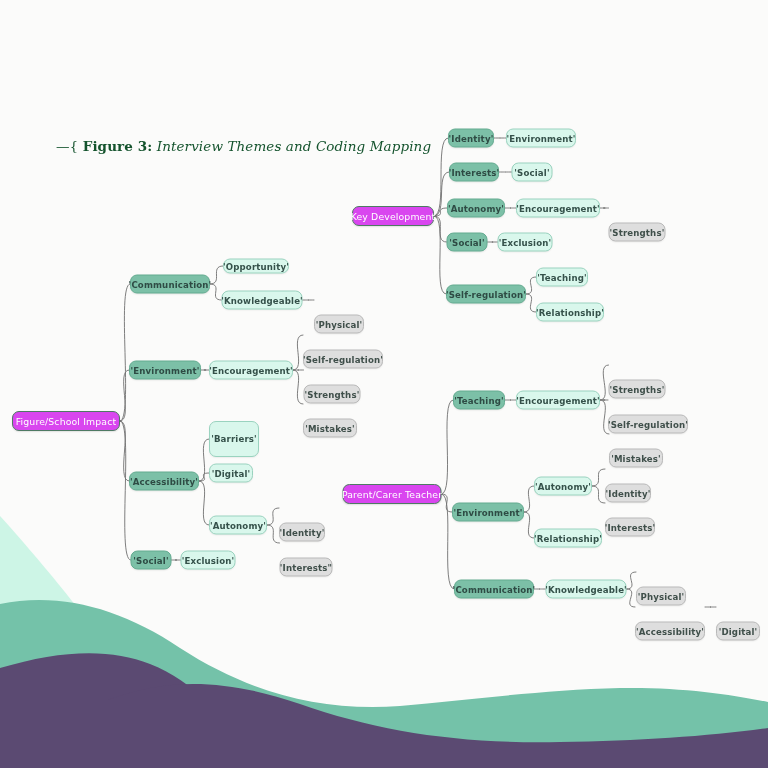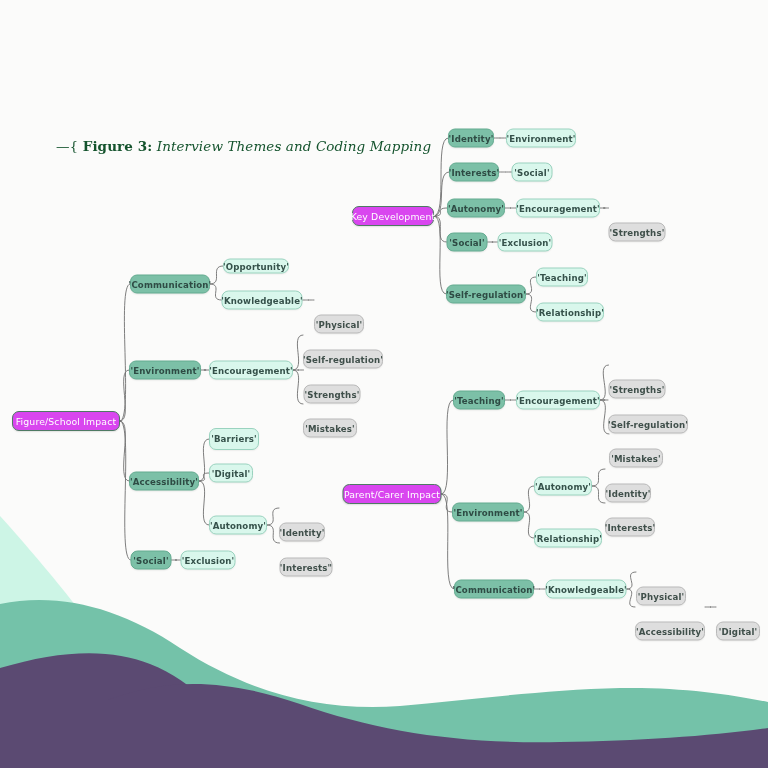--- a/index.html
+++ b/index.html
@@ -160,41 +160,41 @@
       <div class="node lvl1" style="left: 170px; top: 284px; width: 80px; height: 19px;">'Communication'</div>
       <div class="node lvl2" style="left: 256px; top: 266px; width: 66px; height: 15px;">'Opportunity'</div>
       <div class="node lvl2" style="left: 262px; top: 300px; width: 81px; height: 19px;">'Knowledgeable'</div>
       <div class="node lvl3" style="left: 339px; top: 300px; width: 50px; height: 19px;">'Physical'</div>
       <div class="node lvl1" style="left: 165px; top: 370px; width: 72px; height: 19px;">'Environment'</div>
       <div class="node lvl2" style="left: 251px; top: 370px; width: 84px; height: 19px;">'Encouragement'</div>
       <div class="node lvl3" style="left: 343px; top: 335px; width: 80px; height: 19px;">'Self-regulation'</div>
       <div class="node lvl3" style="left: 332px; top: 370px; width: 57px; height: 19px;">'Strengths'</div>
       <div class="node lvl3" style="left: 330px; top: 404px; width: 54px; height: 19px;">'Mistakes'</div>
       <div class="node lvl1" style="left: 164px; top: 481px; width: 70px; height: 19px;">'Accessibility'</div>
-      <div class="node lvl2" style="left: 234px; top: 439px; width: 50px; height: 22px;">'Barriers'</div>
+      <div class="node lvl2" style="left: 234px; top: 439px; width: 50px; height: 36px;">'Barriers'</div>
       <div class="node lvl2" style="left: 231px; top: 473px; width: 44px; height: 19px;">'Digital'</div>
       <div class="node lvl2" style="left: 238px; top: 525px; width: 58px; height: 19px;">'Autonomy'</div>
       <div class="node lvl3" style="left: 302px; top: 508px; width: 46px; height: 19px;">'Identity'</div>
       <div class="node lvl3" style="left: 306px; top: 543px; width: 53px; height: 19px;">'Interests"</div>
       <div class="node lvl1" style="left: 151px; top: 560px; width: 41px; height: 19px;">'Social'</div>
       <div class="node lvl2" style="left: 208px; top: 560px; width: 55px; height: 19px;">'Exclusion'</div>
       <div class="node root" style="left: 393px; top: 216px; width: 82px; height: 20px;">Key Development</div>
       <div class="node lvl1" style="left: 471px; top: 138px; width: 46px; height: 19px;">'Identity'</div>
       <div class="node lvl2" style="left: 541px; top: 138px; width: 70px; height: 19px;">'Environment'</div>
       <div class="node lvl1" style="left: 474px; top: 172px; width: 50px; height: 19px;">'Interests'</div>
       <div class="node lvl2" style="left: 532px; top: 172px; width: 41px; height: 19px;">'Social'</div>
       <div class="node lvl1" style="left: 476px; top: 208px; width: 58px; height: 19px;">'Autonomy'</div>
       <div class="node lvl2" style="left: 558px; top: 208px; width: 84px; height: 19px;">'Encouragement'</div>
       <div class="node lvl3" style="left: 637px; top: 208px; width: 57px; height: 19px;">'Strengths'</div>
       <div class="node lvl1" style="left: 467px; top: 242px; width: 41px; height: 19px;">'Social'</div>
       <div class="node lvl2" style="left: 525px; top: 242px; width: 55px; height: 19px;">'Exclusion'</div>
       <div class="node lvl1" style="left: 486px; top: 294px; width: 80px; height: 19px;">'Self-regulation'</div>
       <div class="node lvl2" style="left: 562px; top: 277px; width: 52px; height: 19px;">'Teaching'</div>
       <div class="node lvl2" style="left: 570px; top: 312px; width: 68px; height: 19px;">'Relationship'</div>
-      <div class="node root" style="left: 392px; top: 494px; width: 99px; height: 20px;">Parent/Carer Impact</div>
+      <div class="node root" style="left: 392px; top: 494px; width: 99px; height: 20px;">Parent/Carer Teacher</div>
       <div class="node lvl1" style="left: 479px; top: 400px; width: 52px; height: 19px;">'Teaching'</div>
       <div class="node lvl2" style="left: 558px; top: 400px; width: 84px; height: 19px;">'Encouragement'</div>
       <div class="node lvl3" style="left: 637px; top: 365px; width: 57px; height: 19px;">'Strengths'</div>
       <div class="node lvl3" style="left: 648px; top: 400px; width: 80px; height: 19px;">'Self-regulation'</div>
       <div class="node lvl3" style="left: 636px; top: 434px; width: 54px; height: 19px;">'Mistakes'</div>
       <div class="node lvl1" style="left: 488px; top: 512px; width: 72px; height: 19px;">'Environment'</div>
       <div class="node lvl2" style="left: 563px; top: 486px; width: 58px; height: 19px;">'Autonomy'</div>
       <div class="node lvl3" style="left: 628px; top: 469px; width: 46px; height: 19px;">'Identity'</div>
       <div class="node lvl3" style="left: 630px; top: 503px; width: 50px; height: 19px;">'Interests'</div>
       <div class="node lvl2" style="left: 568px; top: 538px; width: 68px; height: 19px;">'Relationship'</div>

